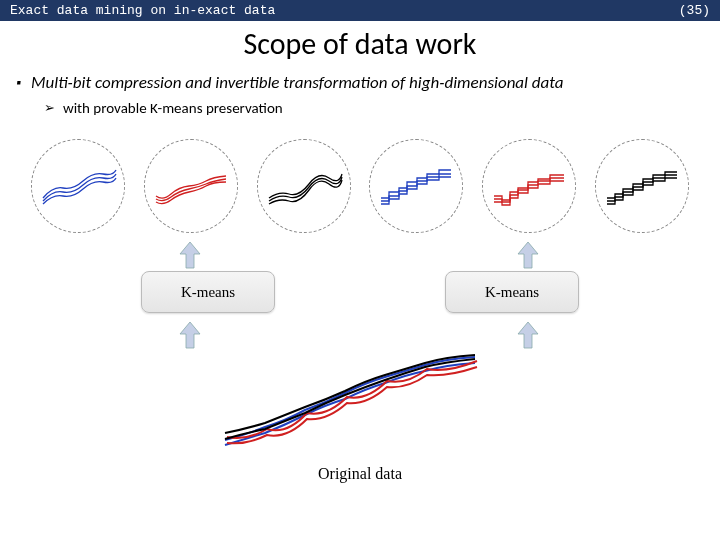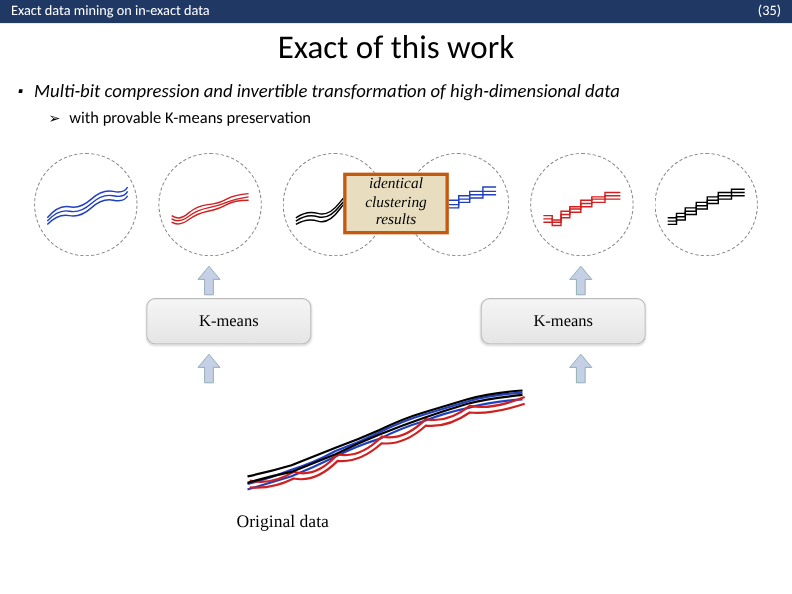--- a/index.html
+++ b/index.html
@@ -1,50 +1,50 @@
 <!DOCTYPE html>
 <html><head>
 <meta charset="utf-8">
 <style>
   * { margin: 0; padding: 0; box-sizing: border-box; }
   body { width: 720px; height: 540px; font-family: Calibri, Arial, sans-serif; background: #fff; position: relative; }
-  .header-bar { background: #203864; color: #fff; display: flex; justify-content: space-between; padding: 3px 10px; font-size: 13px; }
+  .header-bar { background: #203864; color: #fff; display: flex; justify-content: space-between; padding: 3px 10px; font-size: 13px; font-family: Liberation Mono, monospace; }
   .slide-title { text-align: center; font-size: 30px; font-weight: 400; margin-top: 4px; color: #000; }
   .content { padding: 10px 16px 0 16px; }
   .bullet1 { font-size: 17px; margin-bottom: 6px; display: flex; font-style: italic; }
   .bullet1::before { content: "▪"; margin-right: 10px; font-size: 14px; margin-top: 2px; }
   .bullet2 { font-size: 15px; margin-left: 28px; display: flex; }
   .bullet2::before { content: "➢"; margin-right: 8px; font-size: 13px; margin-top: 1px; }
   .diagram { position: relative; margin-top: 22px; height: 370px; }
   .circles-row { display: flex; justify-content: space-around; position: relative; padding: 0 6px; }
   .circle { width: 94px; height: 94px; border: 1px dashed #888; border-radius: 50%; display: flex; align-items: center; justify-content: center; background: #fff; }
   .circle svg { width: 80px; height: 60px; }
   .identical-box { position: absolute; left: 50%; top: 18px; transform: translateX(-50%); width: 96px; height: 56px; border: 3px solid #c45a11; background: #e8debf; display: flex; align-items: center; justify-content: center; font-family: 'Times New Roman', serif; font-style: italic; font-size: 14px; text-align: center; line-height: 1.2; z-index: 10; }
   .kmeans-row { display: flex; justify-content: space-around; margin-top: 38px; padding: 0 40px; }
-  .kmeans-box { width: 150px; height: 42px; background: linear-gradient(#f5f5f5, #e5e5e5); border: 1px solid #bbb; border-radius: 8px; display: flex; align-items: center; justify-content: center; font-family: 'Times New Roman', serif; font-size: 15px; box-shadow: 0 1px 2px rgba(0,0,0,0.15); }
+  .kmeans-box { width: 134px; height: 42px; background: linear-gradient(#f5f5f5, #e5e5e5); border: 1px solid #bbb; border-radius: 8px; display: flex; align-items: center; justify-content: center; font-family: 'Times New Roman', serif; font-size: 15px; box-shadow: 0 1px 2px rgba(0,0,0,0.15); }
   .data-row { display: flex; justify-content: space-around; margin-top: 32px; padding: 0 10px; }
   .data-panel { width: 290px; }
   .data-panel svg { width: 280px; height: 110px; }
-  .data-label { font-family: 'Times New Roman', serif; font-size: 16px; margin-top: 6px; }
+  .data-label { text-align: center; font-family: 'Times New Roman', serif; font-size: 16px; margin-top: 6px; }
   .arrow-up { position: absolute; width: 24px; height: 30px; }
   .arrow-up svg { width: 100%; height: 100%; }
   .arr1 { left: 162px; top: 101px; }
   .arr2 { left: 500px; top: 101px; }
   .arr3 { left: 162px; top: 181px; }
   .arr4 { left: 500px; top: 181px; }
 </style>
 </head>
 <body>
 
 <div class="header-bar">
   <span>Exact data mining on in-exact data</span>
   <span>(35)</span>
 </div>
 
-<div class="slide-title">Exact of this work</div>
+<div class="slide-title">Scope of data work</div>
 
 <div class="content">
   <div class="bullet1">
       <span>Multi-bit compression and invertible transformation of high-dimensional data</span>
     </div>
   <div class="bullet2">
       <span>with provable K-means preservation</span>
     </div>
 
   <div class="diagram">
@@ -87,23 +87,20 @@
       </div>
       <div class="circle">
         <svg viewBox="0 0 80 60">
             <path d="M5 42 h8 v-4 h8 v-5 h10 v-5 h10 v-5 h10 v-4 h12 v-3 h12" stroke="#000" stroke-width="1.3" fill="none"></path>
             <path d="M5 48 h8 v-4 h8 v-5 h10 v-5 h10 v-5 h10 v-4 h12 v-3 h12" stroke="#000" stroke-width="1.3" fill="none"></path>
             <path d="M5 45 h8 v-4 h8 v-5 h10 v-5 h10 v-5 h10 v-4 h12 v-3 h12" stroke="#000" stroke-width="1.3" fill="none"></path>
           </svg>
       </div>
     </div>
 
-    <div class="identical-box">
-      <span>identical clustering results</span>
-    </div>
 
     <div class="arrow-up arr1"><svg viewBox="0 0 24 30">
           <path d="M12 2 L22 14 L16 14 L16 28 L8 28 L8 14 L2 14 Z" fill="#c5cfe6" stroke="#8aa" stroke-width="0.8"></path>
         </svg></div>
     <div class="arrow-up arr2"><svg viewBox="0 0 24 30">
           <path d="M12 2 L22 14 L16 14 L16 28 L8 28 L8 14 L2 14 Z" fill="#c5cfe6" stroke="#8aa" stroke-width="0.8"></path>
         </svg></div>
 
     <div class="kmeans-row">
       <div class="kmeans-box">

